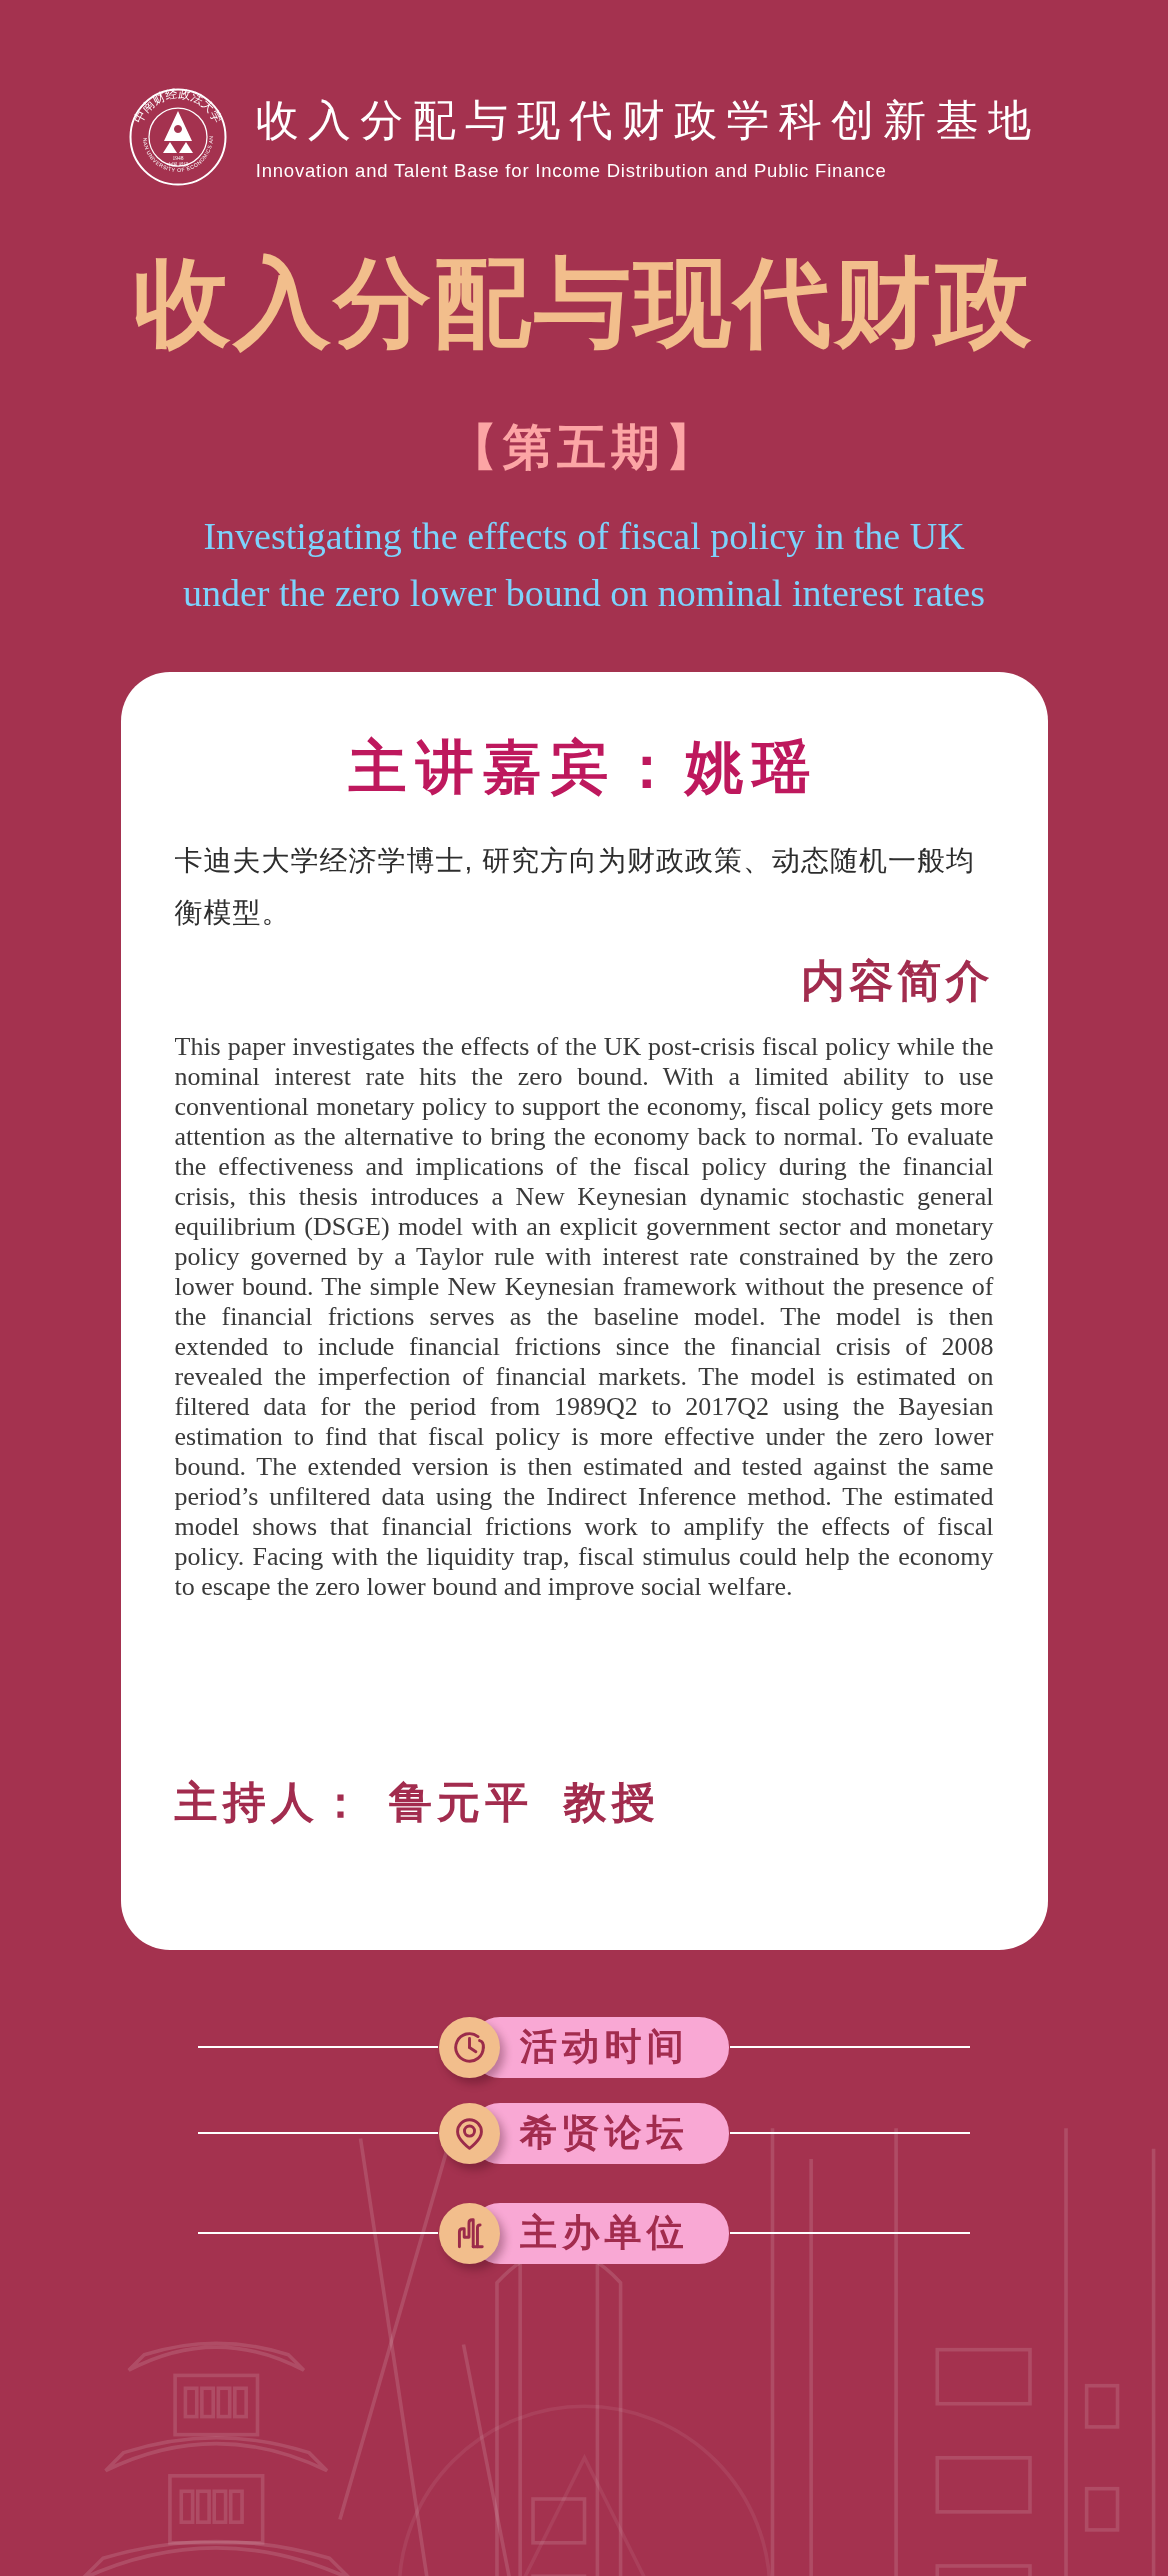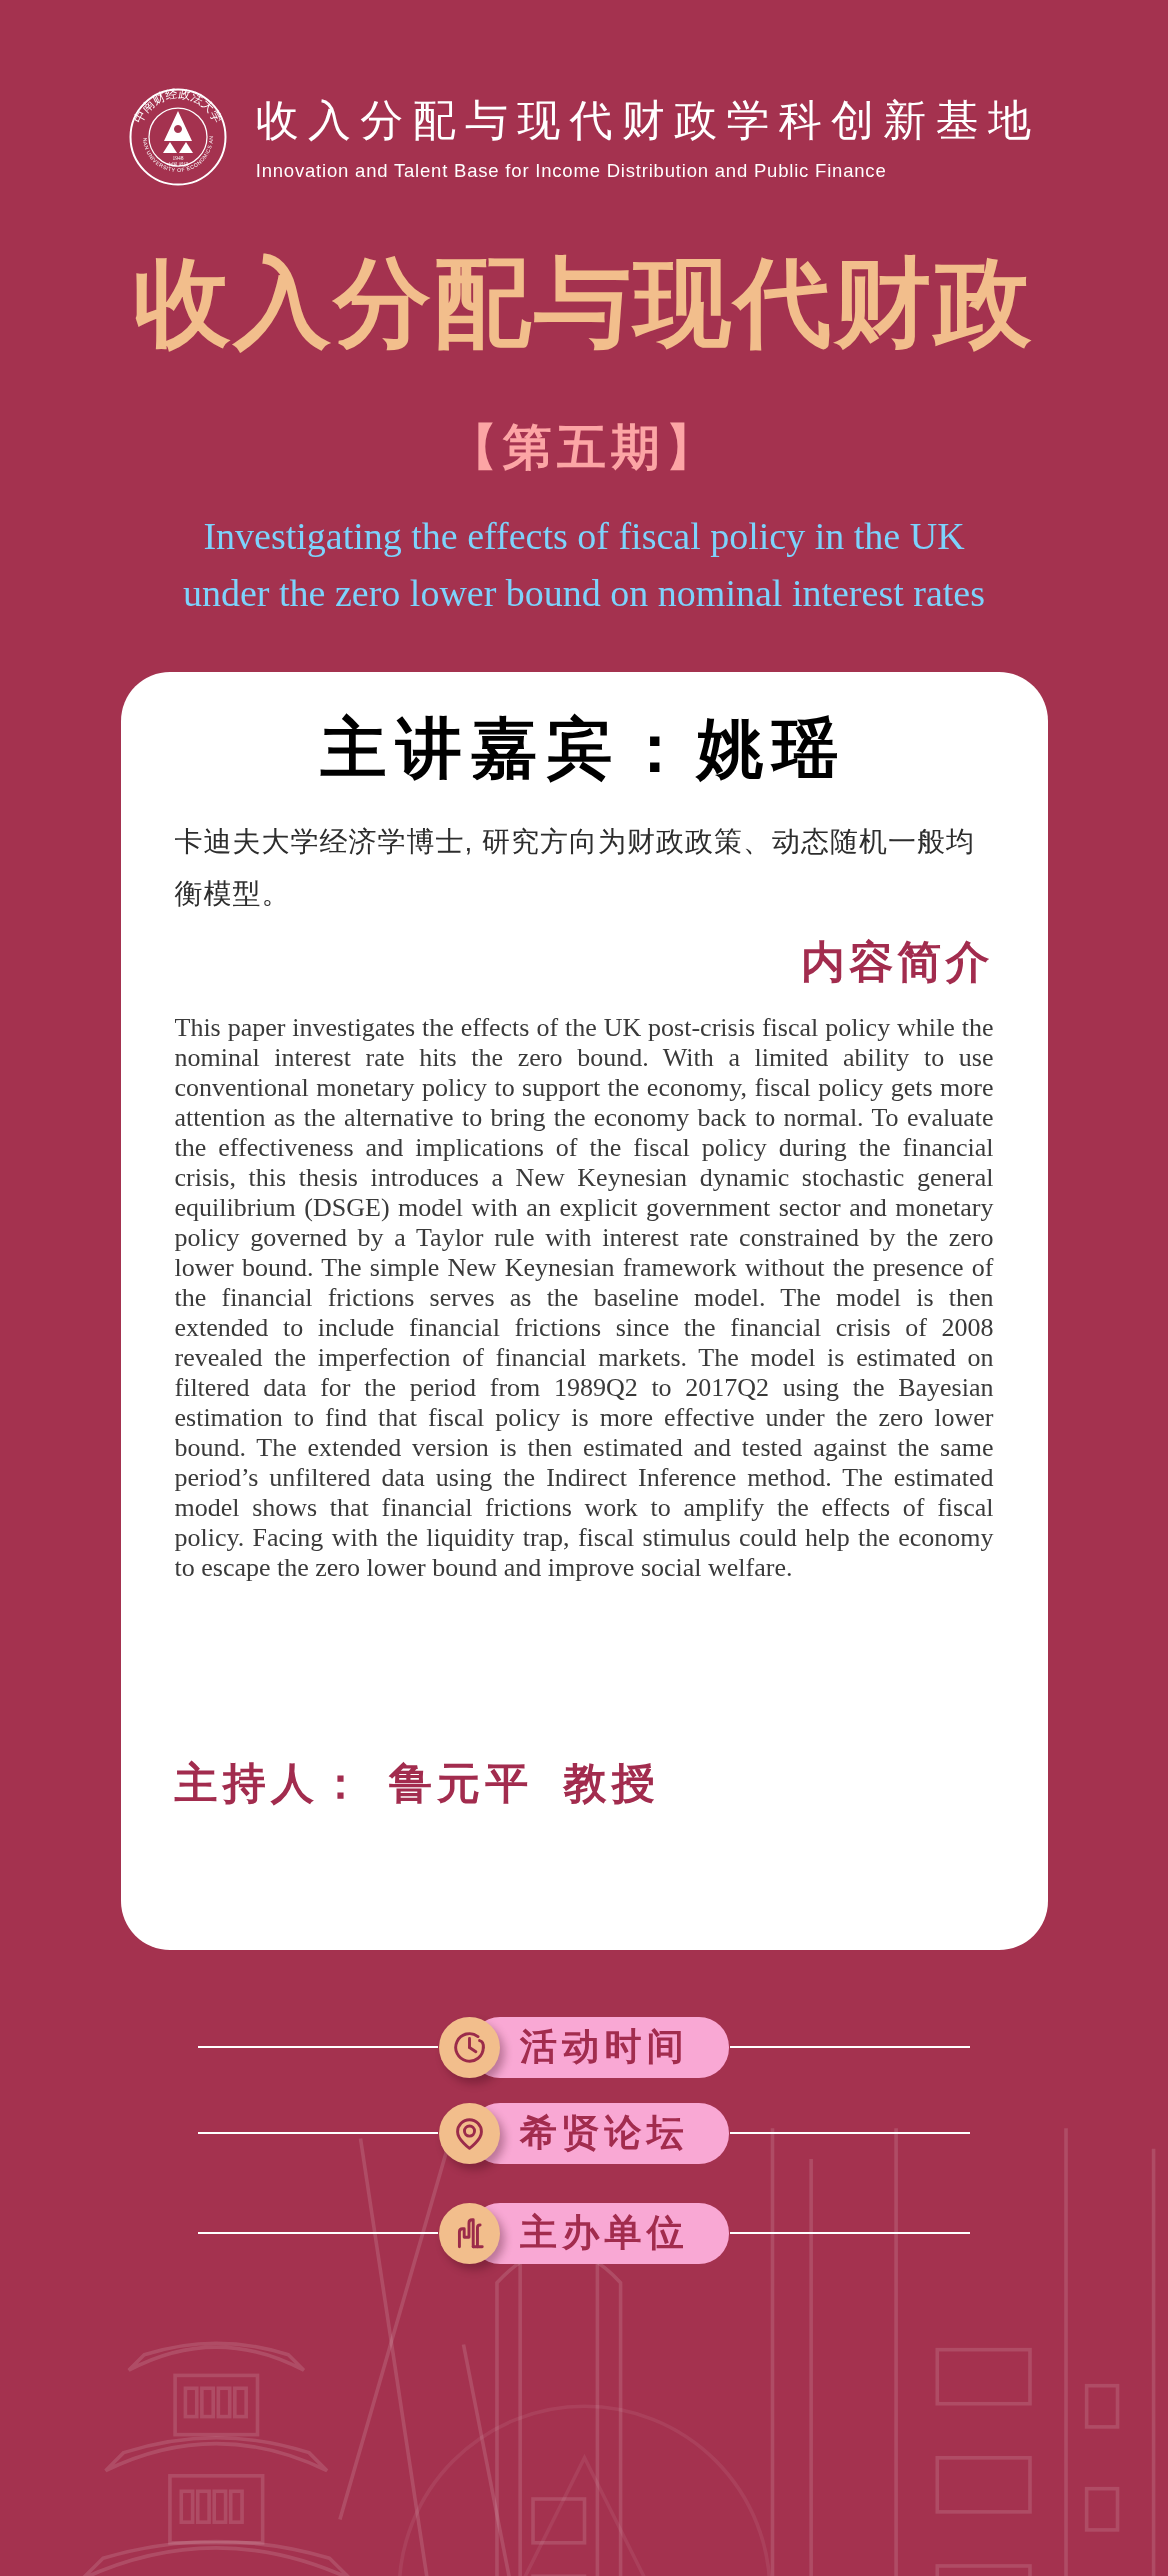--- a/index.html
+++ b/index.html
@@ -52,24 +52,24 @@
 
   
   .card {
     width: 927px; height: 1278px; box-sizing: border-box;
     margin: 50px auto 0 auto;
     background: #FFFFFF; border-radius: 49px;
     padding: 0 54px; overflow: hidden;
     position: relative; z-index: 2;
   }
   .speaker-line {
-    padding-top: 38px; text-align: center;
-    color: #000000; font-weight: bold;
-    font-family: "Liberation Serif", serif;
-    font-size: 66px; letter-spacing: 9.3px; line-height: 77px;
+    padding-top: 57px; text-align: center;
+    color: #be185d; font-weight: bold;
+    font-family: "Liberation Serif", serif;
+    font-size: 58px; letter-spacing: 9.3px; line-height: 77px;
   }
   .section-heading {
     color: #A22C4E; font-weight: bold;
     font-family: "Liberation Serif", serif;
     font-size: 44px; letter-spacing: 4.1px; line-height: 1.0;
   }
   .bio-heading { margin-top: 45px; }
   .bio-text {
     margin-top: 29px; color: #2D2D2D;
     font-size: 28px; line-height: 52px; letter-spacing: 1px;

